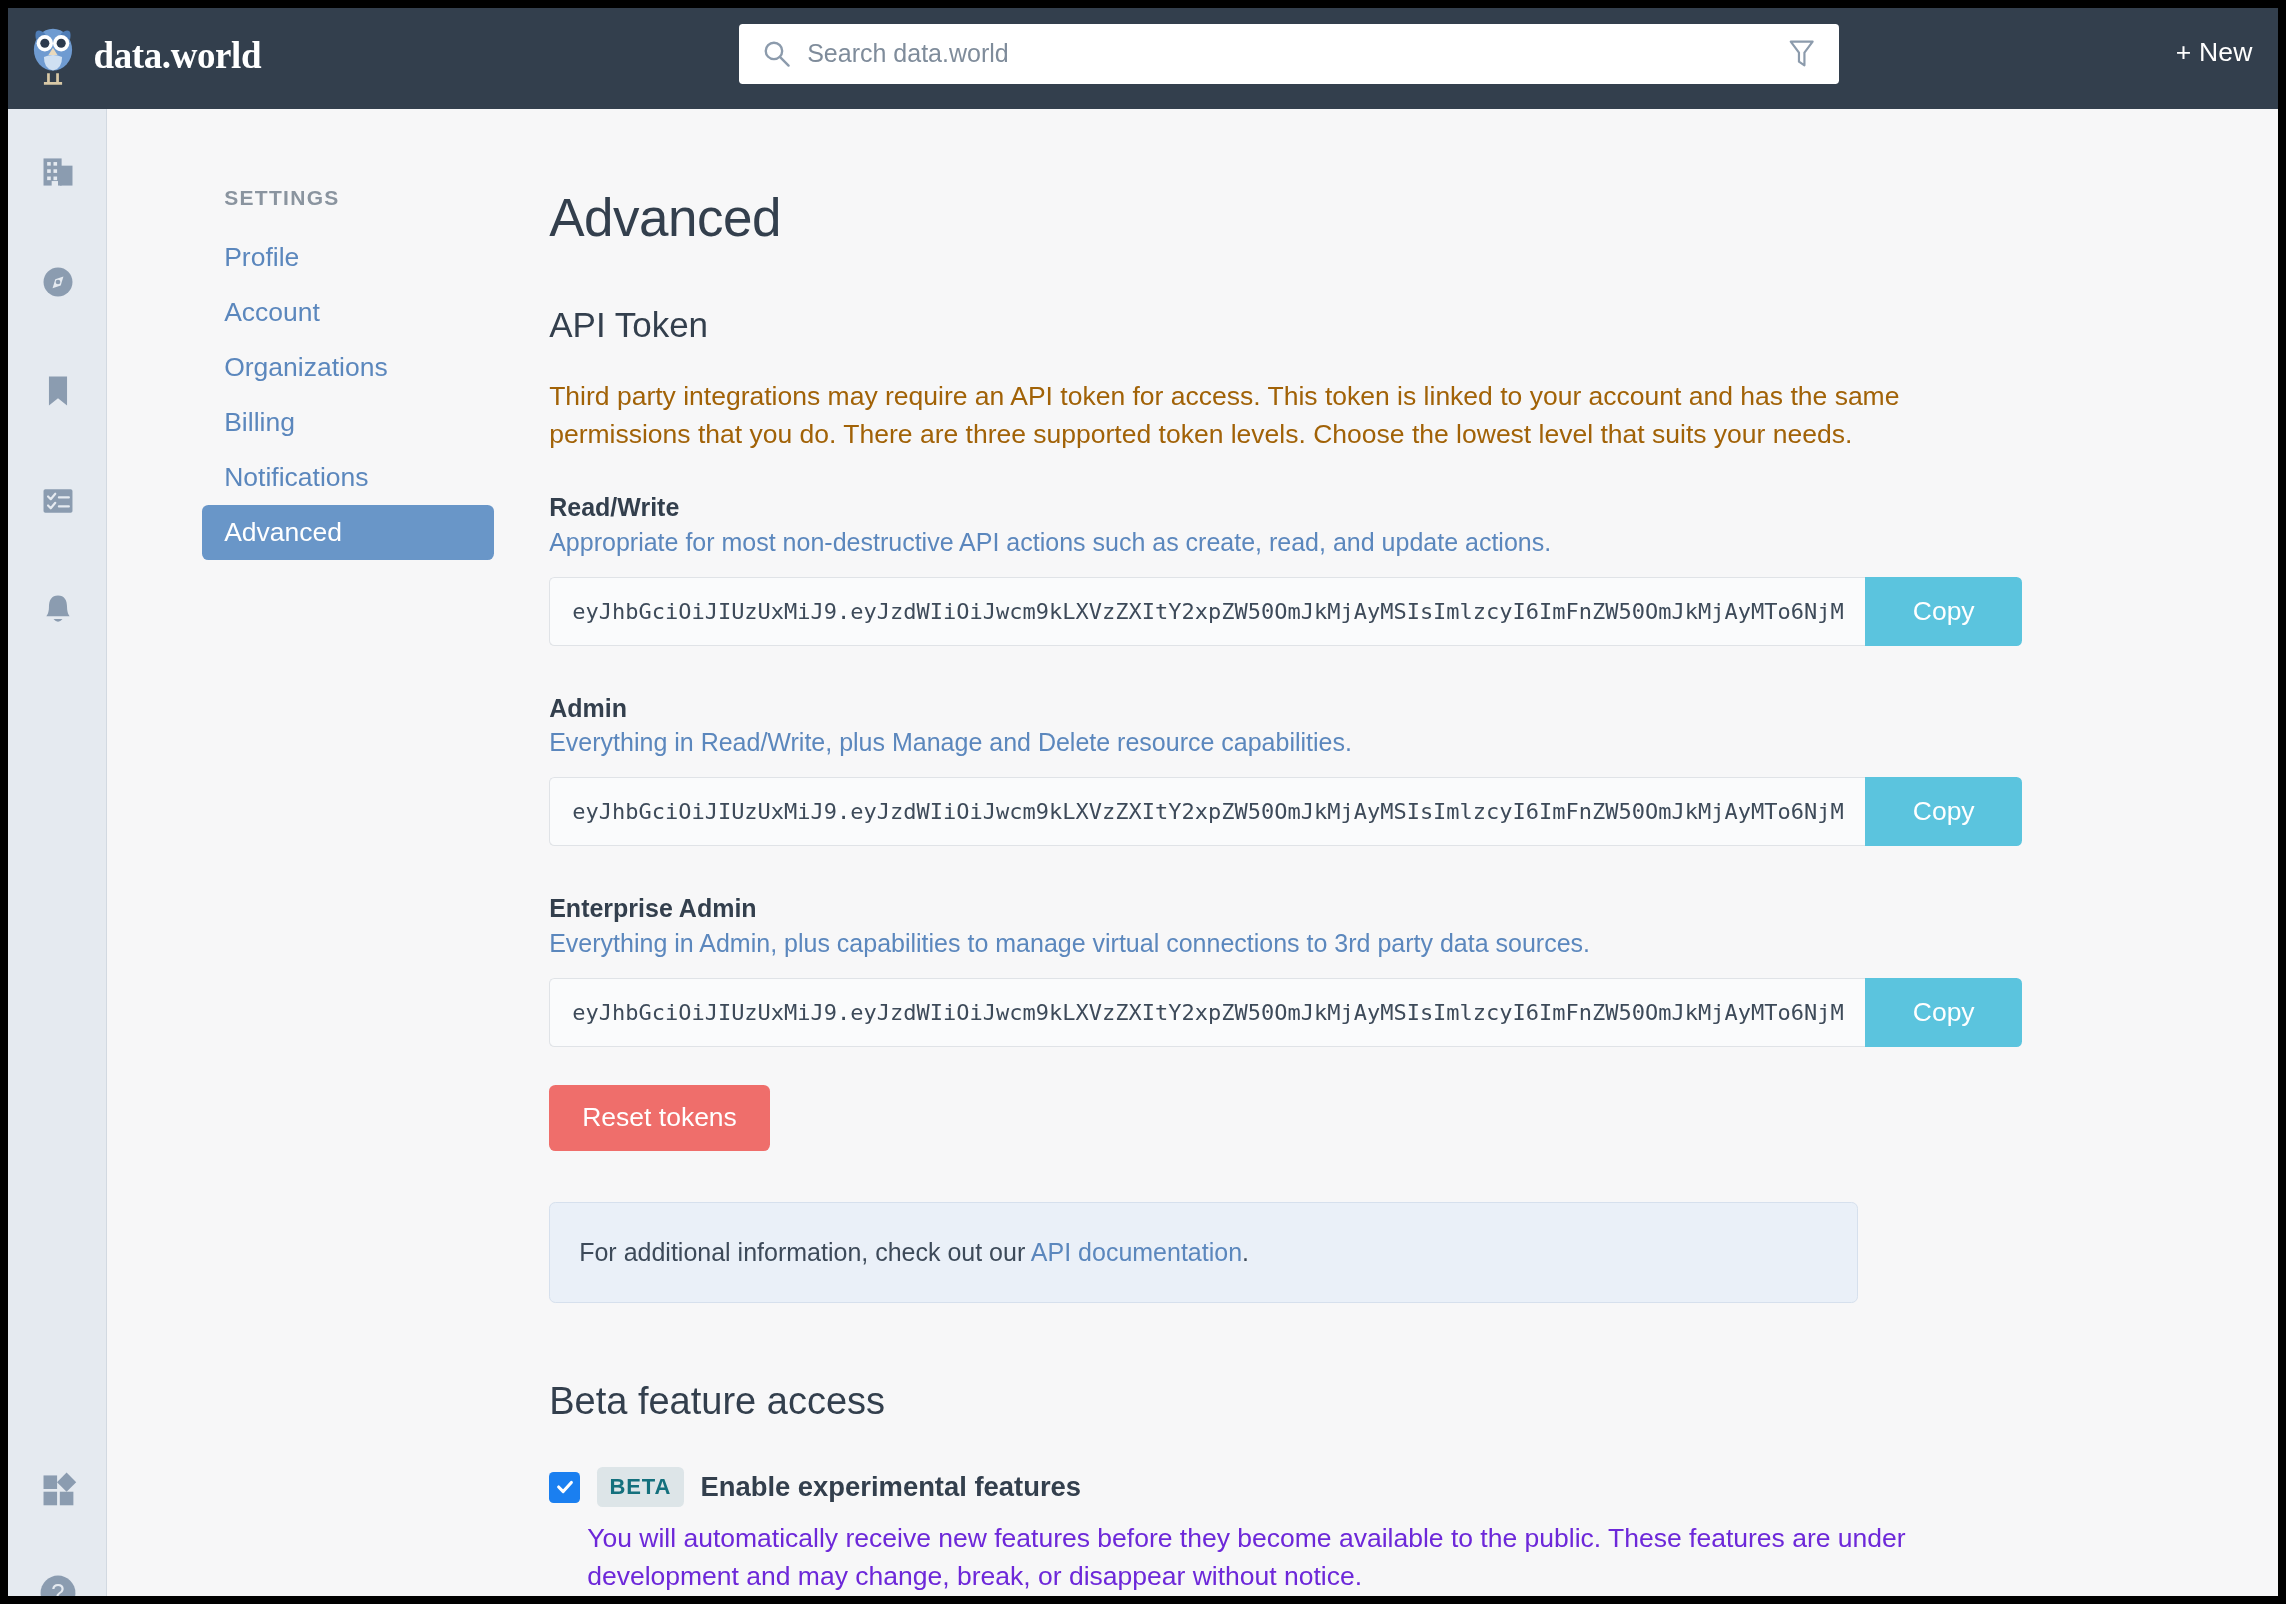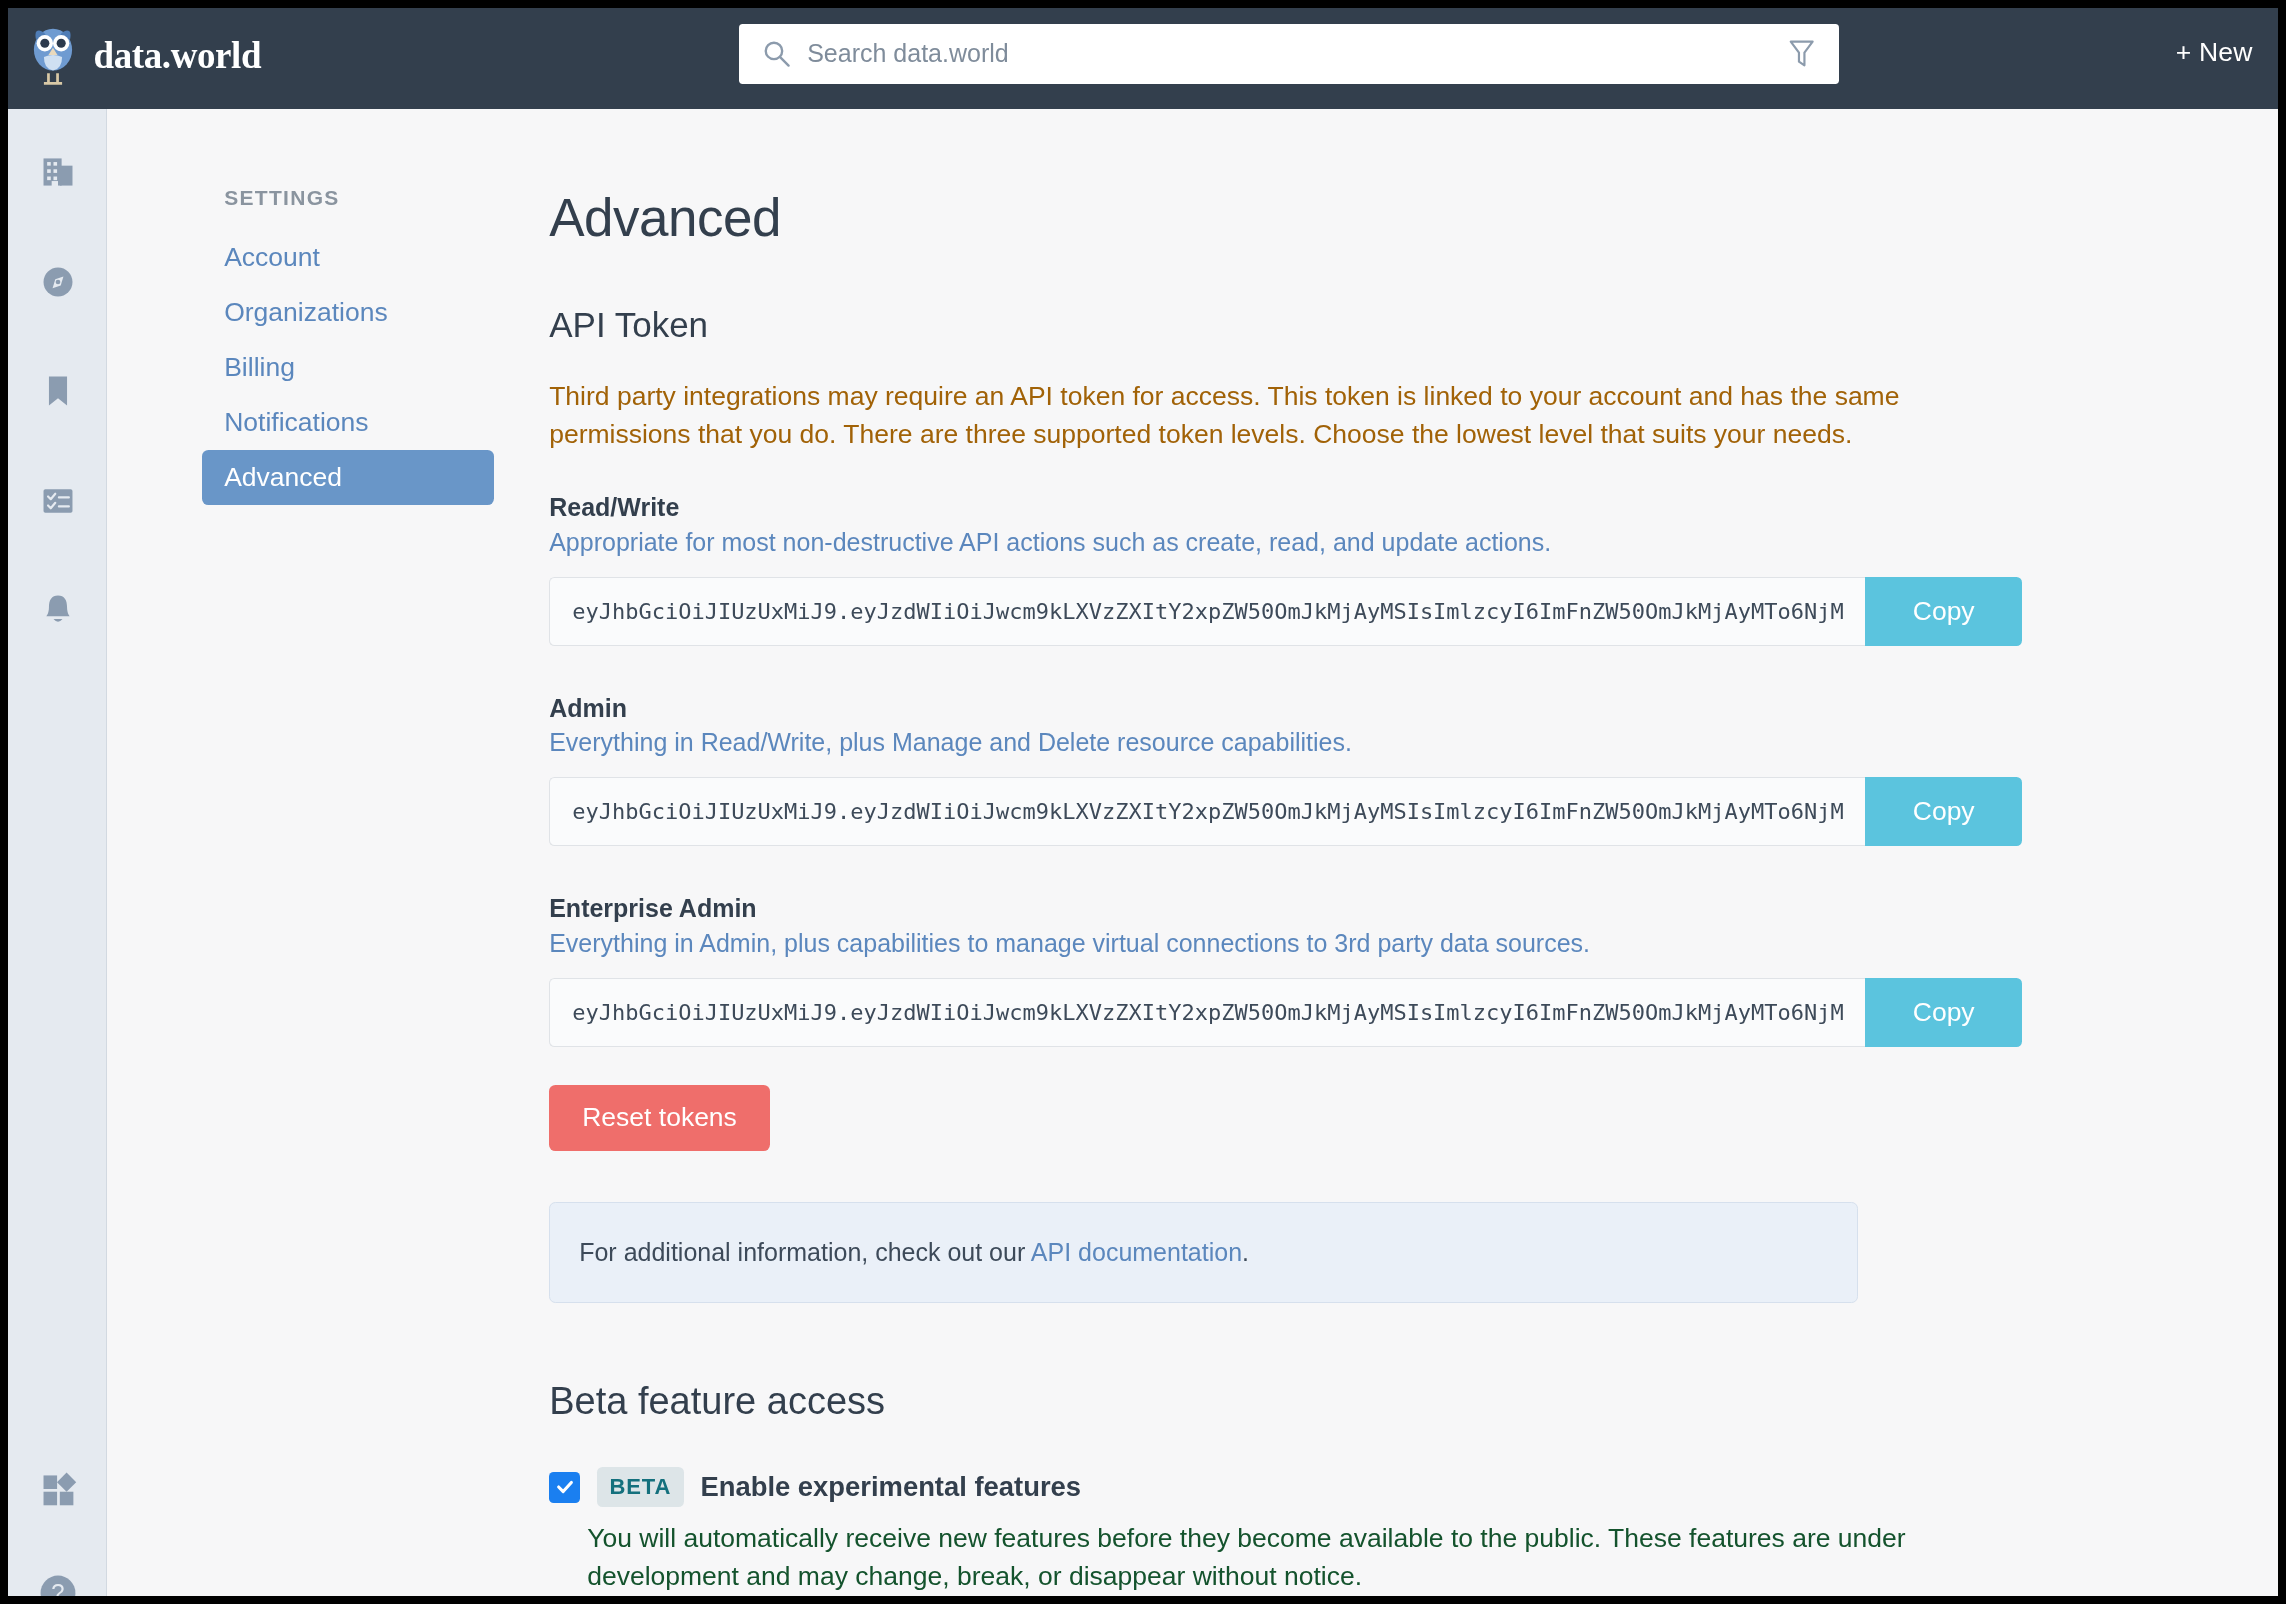--- a/index.html
+++ b/index.html
@@ -197,21 +197,21 @@
     background: #dde5e8;
     color: #14707d;
     font-size: 22px; font-weight: 700; letter-spacing: 0.9px;
     padding: 7.3px 12.8px;
     border-radius: 5.5px;
   }
   .beta-label {
     font-size: 27.4px; font-weight: 700; color: #333f4d;
   }
   .beta-desc {
-    font-size: 26.5px; line-height: 1.42; color: #14532d;
+    font-size: 26.5px; line-height: 1.42; color: #6d28d9;
     margin: 0 0 0 38px; max-width: 1440px;
   }
 </style>
 </head>
 <body>
 
 <div class="screen">
 
   <div class="topbar">
 
@@ -314,20 +314,21 @@
       <svg width="44" height="44" viewBox="0 0 48 48">
         <circle cx="24" cy="24" r="19" fill="#8b9cb0"></circle>
         <text x="24" y="33" text-anchor="middle" font-family="Liberation Sans" font-size="26" fill="#e5eaf0">?</text>
       </svg>
     </div>
   </div>
 
   <div class="settings-nav">
     <div class="settings-title">SETTINGS</div>
 
+    <a class="nav-item">Profile</a>
     <a class="nav-item">Account</a>
     <a class="nav-item">Organizations</a>
     <a class="nav-item">Billing</a>
     <a class="nav-item">Notifications</a>
     <a class="nav-item active">Advanced</a>
   </div>
 
   <div class="content">
 
     <h1 class="page-title">Advanced</h1>

